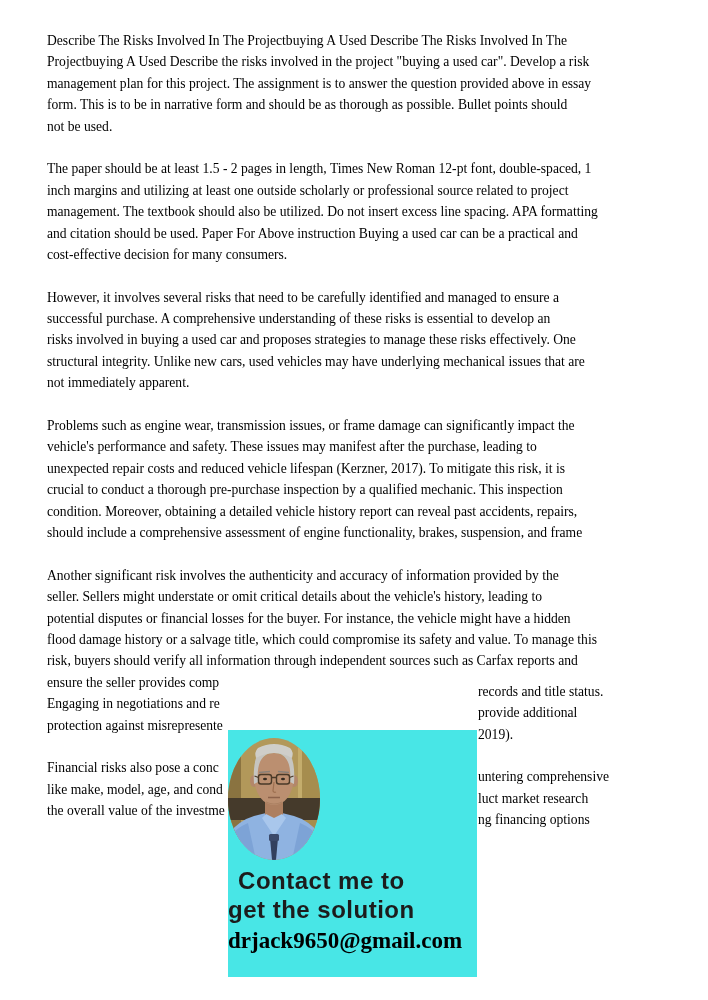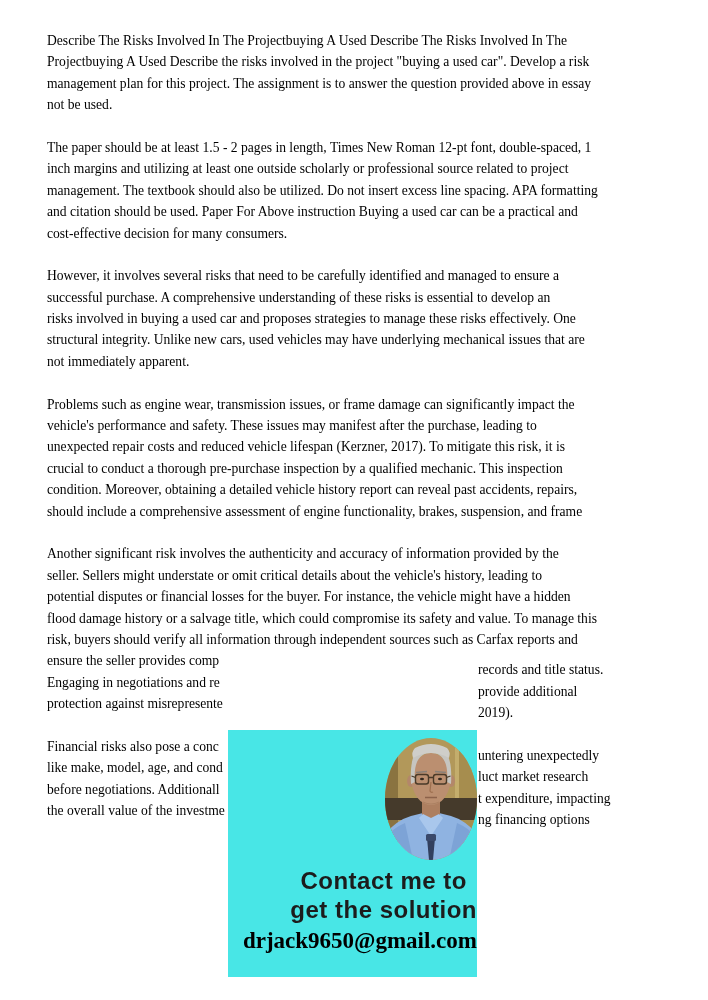--- a/index.html
+++ b/index.html
@@ -36,21 +36,21 @@
   }
   .overlay {
     position: absolute;
     left: 228px;
     top: 730px;
     width: 249px;
     height: 247px;
     background: #48e6e6;
     display: flex;
     flex-direction: column;
-    align-items: flex-end;
+    align-items: flex-start;
     z-index: 10;
   }
   .photo {
     margin-top: 8px;
     width: 92px;
     height: 122px;
     display: block;
   }
   .msg {
     margin-top: 6px;
@@ -75,20 +75,21 @@
 <body>
 
 <div class="page" style="background-color: rgb(255, 255, 255);">
 
   <div class="content">
 
     <div class="para">
       <div class="line">Describe The Risks Involved In The Projectbuying A Used Describe The Risks Involved In The</div>
       <div class="line">Projectbuying A Used Describe the risks involved in the project "buying a used car". Develop a risk</div>
       <div class="line">management plan for this project. The assignment is to answer the question provided above in essay</div>
+      <div class="line">form. This is to be in narrative form and should be as thorough as possible. Bullet points should</div>
       <div class="line">not be used.</div>
     </div>
 
     <div class="para">
       <div class="line">The paper should be at least 1.5 - 2 pages in length, Times New Roman 12-pt font, double-spaced, 1</div>
       <div class="line">inch margins and utilizing at least one outside scholarly or professional source related to project</div>
       <div class="line">management. The textbook should also be utilized. Do not insert excess line spacing. APA formatting</div>
       <div class="line">and citation should be used. Paper For Above instruction Buying a used car can be a practical and</div>
       <div class="line">cost-effective decision for many consumers.</div>
     </div>
@@ -126,29 +127,25 @@
       </div>
       <div class="line">
         <span class="frag-left">protection against misrepresente</span>
         <span class="frag-right">2019).</span>
       </div>
     </div>
 
     <div class="para">
       <div class="line">
         <span class="frag-left">Financial risks also pose a conc</span>
-        <span class="frag-right">untering unexpectedly</span>
+        <span class="frag-right">untering comprehensive</span>
       </div>
       <div class="line">
         <span class="frag-left">like make, model, age, and cond</span>
         <span class="frag-right">luct market research</span>
-      </div>
-      <div class="line">
-        <span class="frag-left">before negotiations. Additionall</span>
-        <span class="frag-right">t expenditure, impacting</span>
       </div>
       <div class="line">
         <span class="frag-left">the overall value of the investme</span>
         <span class="frag-right">ng financing options</span>
       </div>
     </div>
 
   </div>
 
   <div class="overlay" style="background-color: rgb(72, 230, 230);">

